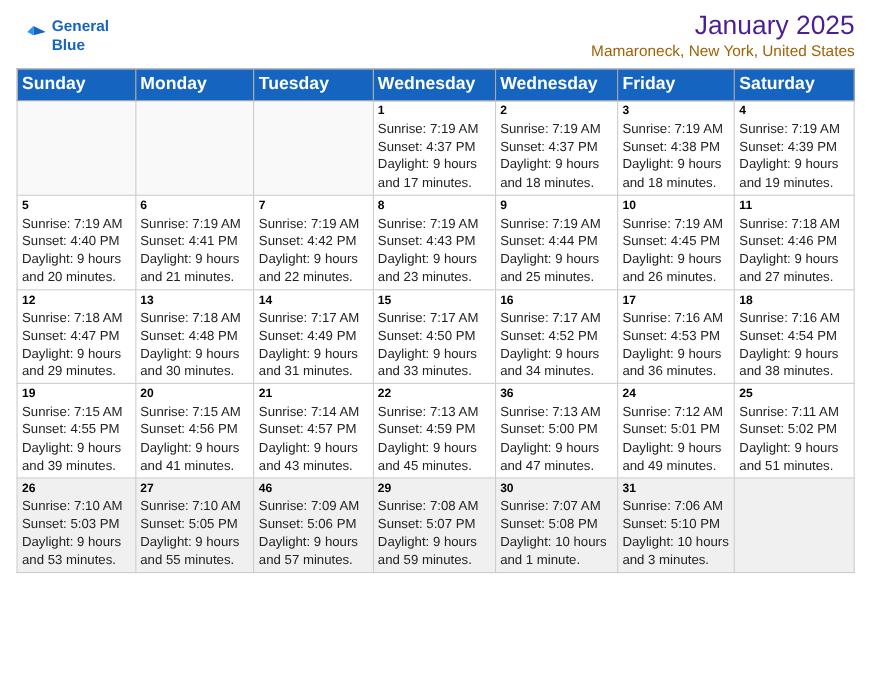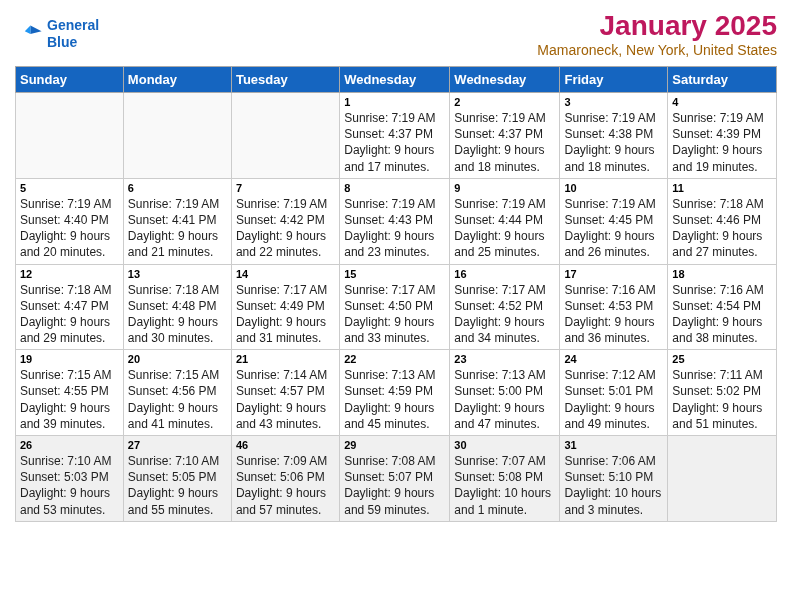--- a/index.html
+++ b/index.html
@@ -37,37 +37,37 @@
       color: #1565c0;
     }
     .logo-icon {
       width: 28px;
       height: 28px;
     }
     .title-block {
       text-align: right;
     }
     .month-title {
-      font-size: 28px;
-      font-weight: bold;
-      color: #be185d;
+      font-size: 24px;
+      font-weight: normal;
+      color: #4c1d95;
     }
     .location {
       font-size: 14px;
       color: #a16207;
     }
     table {
       width: 100%;
       border-collapse: collapse;
       font-size: 10px;
     }
     thead tr th {
       background: #1565c0;
       color: #fff;
-      font-size: 13px;
+      font-size: 16px;
       font-weight: bold;
       padding: 5px 4px;
       text-align: left;
       border: 1px solid #aaa;
     }
     tbody tr td {
       border: 1px solid #ccc;
       vertical-align: top;
       padding: 3px 4px;
       width: 113px;
@@ -285,21 +285,21 @@
 and 43 minutes.</div>
           </td>
           <td>
             <div class="day-number">22</div>
             <div class="day-info">Sunrise: 7:13 AM
 Sunset: 4:59 PM
 Daylight: 9 hours
 and 45 minutes.</div>
           </td>
           <td>
-            <div class="day-number">23</div>
+            <div class="day-number">36</div>
             <div class="day-info">Sunrise: 7:13 AM
 Sunset: 5:00 PM
 Daylight: 9 hours
 and 47 minutes.</div>
           </td>
           <td>
             <div class="day-number">24</div>
             <div class="day-info">Sunrise: 7:12 AM
 Sunset: 5:01 PM
 Daylight: 9 hours

